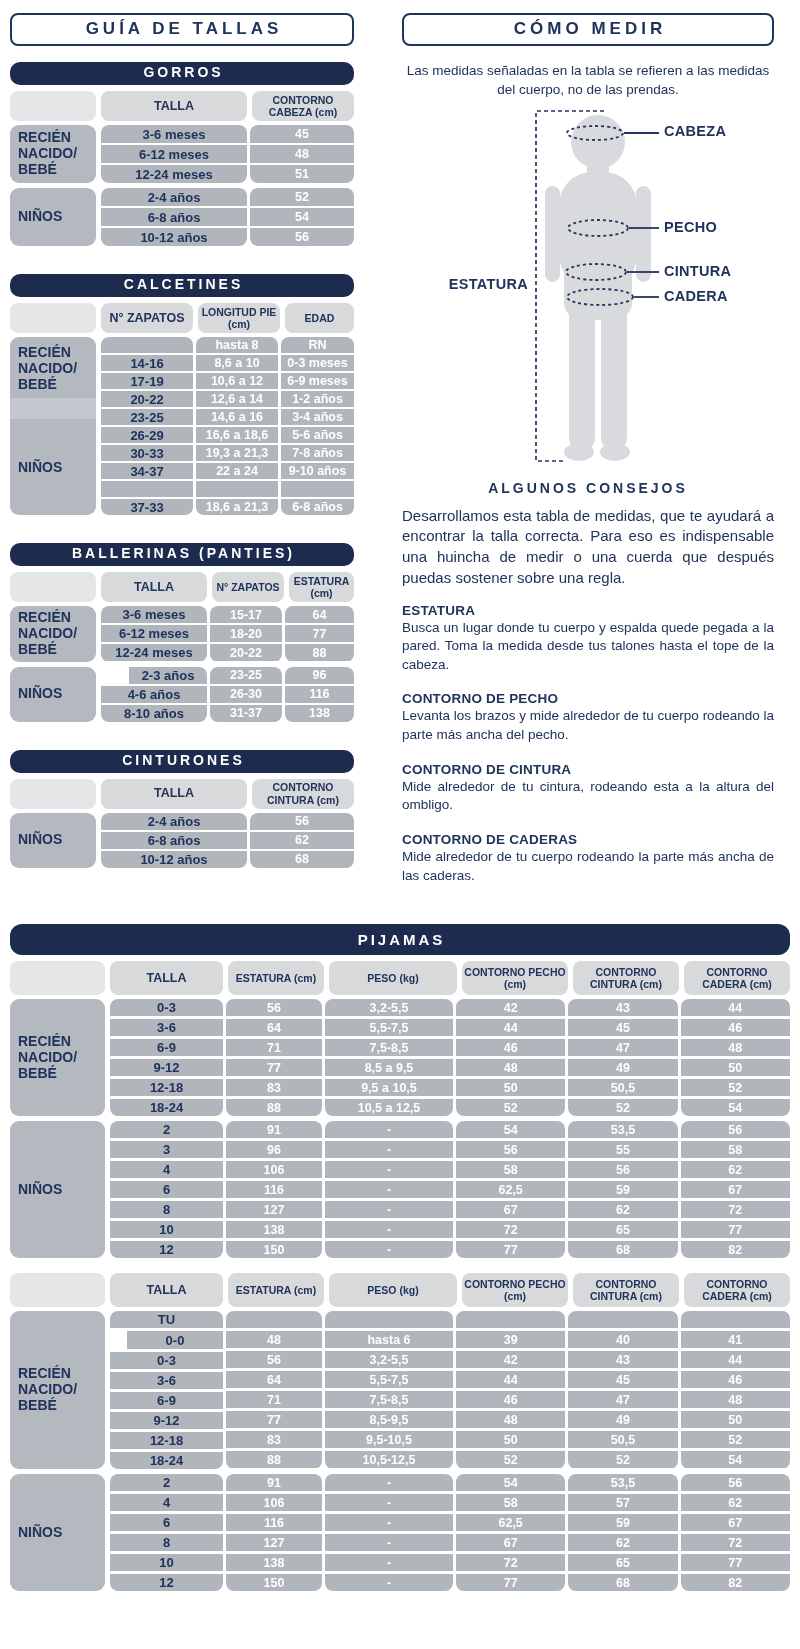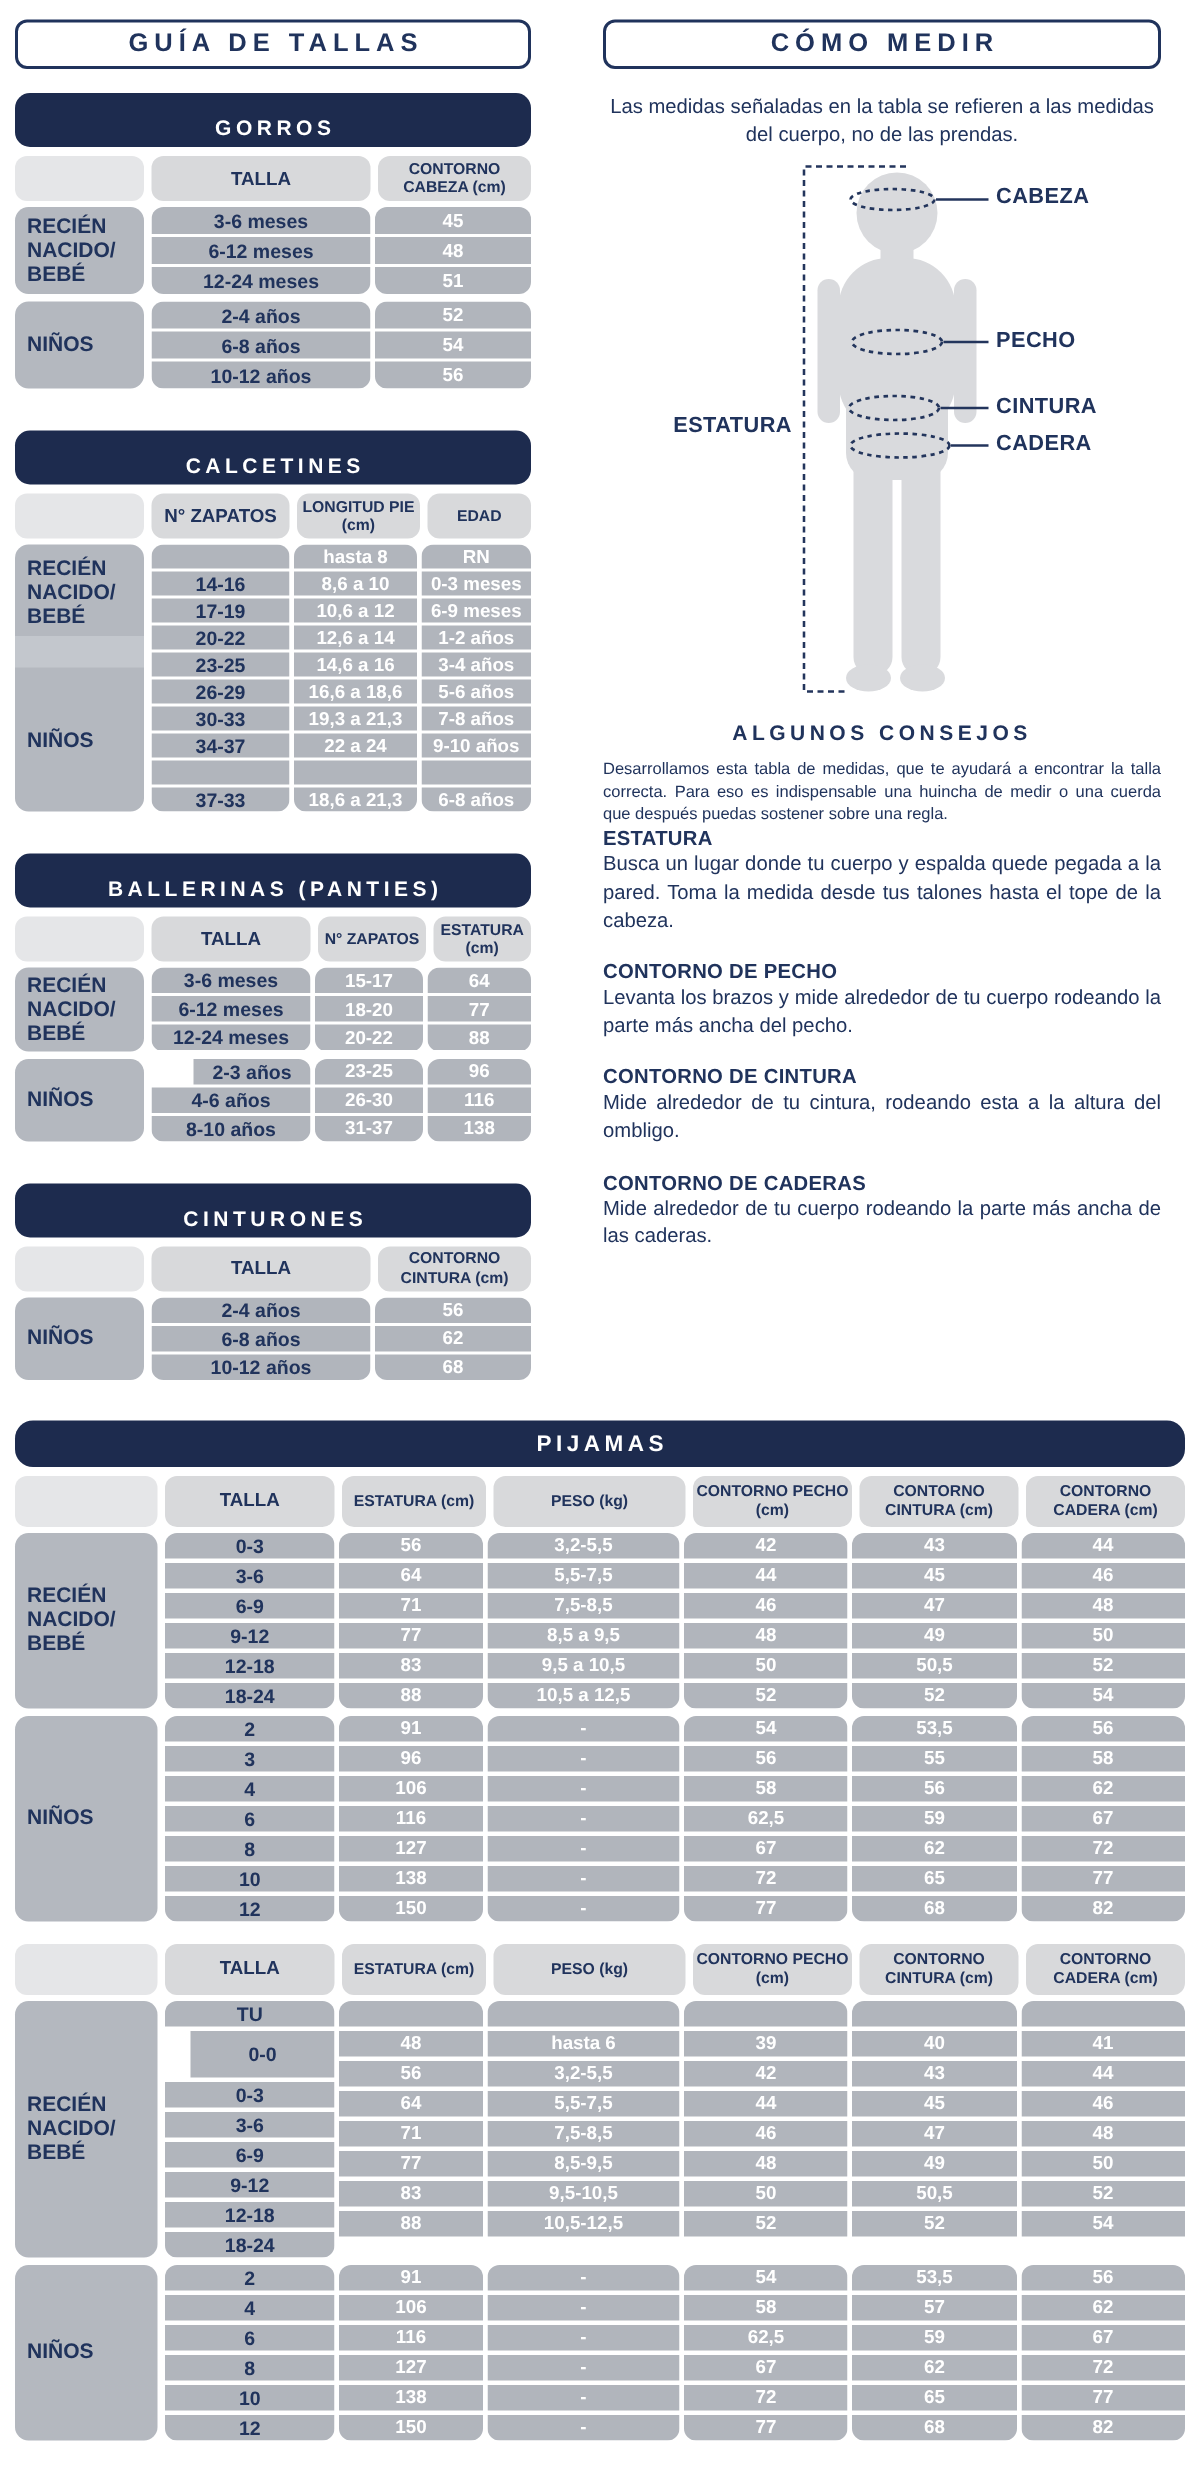--- a/index.html
+++ b/index.html
@@ -24,21 +24,21 @@
     padding:4px 0 5px 4px;
     margin-bottom:16px;
     color:var(--text_navy,#20335c);
   }
 
   .tbl { margin-bottom:28px; }
   .bar {
     background:var(--navy,#1d2b4e); color:#fff;
     border-radius:10px; text-align:center;
     font-weight:700; font-size:14px; letter-spacing:3px;
-    padding:15px 0 5px 3px; margin-bottom:6px;
+    padding:2px 0 5px 3px; margin-bottom:6px;
   }
   .bar.big { border-radius:12px; font-size:15px; padding:7px 0 7px 3px; }
 
   
   .t-head { display:flex; gap:5px; margin-bottom:4px; }
   .t-corner {
     background:var(--corner_gray,#e5e6e8); border-radius:8px;
     flex:none; min-height:var(--headh,30px);
   }
   .t-hcell {
@@ -84,21 +84,21 @@
   }
   .dlabel.cabeza  { left:262px; top:15px; }
   .dlabel.pecho   { left:262px; top:111px; }
   .dlabel.cintura { left:262px; top:155px; }
   .dlabel.cadera  { left:262px; top:180px; }
   .dlabel.estatura{ left:0; top:168px; width:126px; text-align:right; }
   .consejos-h {
     text-align:center; font-size:14px; font-weight:700; letter-spacing:3px;
     margin-bottom:10px; color:var(--text_navy,#20335c);
   }
-  .just { text-align:justify; font-size:11px; line-height:1.38; }
+  .just { text-align:justify; font-size:15px; line-height:1.38; margin-bottom:14px; }
   .sec { margin-bottom:17px; }
   .sec h4 { font-size:13.5px; font-weight:700; margin-bottom:1px; letter-spacing:0.2px; }
   .sec p { text-align:justify; font-size:13.5px; line-height:1.38; }
 
   
   .full { margin-bottom:15px; }
 </style>
 </head>
 <body>
 
@@ -504,21 +504,21 @@
           <div class="t-hcell" style="flex: 1 1 0%;">CONTORNO CINTURA (cm)</div>
           <div class="t-hcell" style="flex: 1 1 0%;">CONTORNO CADERA (cm)</div>
         </div>
         <div class="t-group">
           <div class="t-label" style="width: 95px;">
             <div class="lbl">RECIÉN NACIDO/ BEBÉ</div>
           </div>
           <div class="t-cols">
             <div class="t-colblk" style="width: 113px; flex: 0 0 auto;">
               <div class="t-cell c-dark" style="height: 17px;">TU</div>
-              <div class="t-cell c-dark" style="height: 31px; margin-left: 17px;">0-0</div>
+              <div class="t-cell c-dark" style="height: 18px; margin-left: 17px;">0-0</div>
               <div class="t-cell c-dark" style="height: 17px;">0-3</div>
               <div class="t-cell c-dark" style="height: 17px;">3-6</div>
               <div class="t-cell c-dark" style="height: 17px;">6-9</div>
               <div class="t-cell c-dark" style="height: 17px;">9-12</div>
               <div class="t-cell c-dark" style="height: 17px;">12-18</div>
               <div class="t-cell c-dark" style="height: 17px;">18-24</div>
             </div>
             <div class="t-colblk" style="width: 96px; flex: 0 0 auto;">
               <div class="t-cell c-light" style="height: 17px;"></div>
               <div class="t-cell c-light" style="height: 17px;">48</div>

